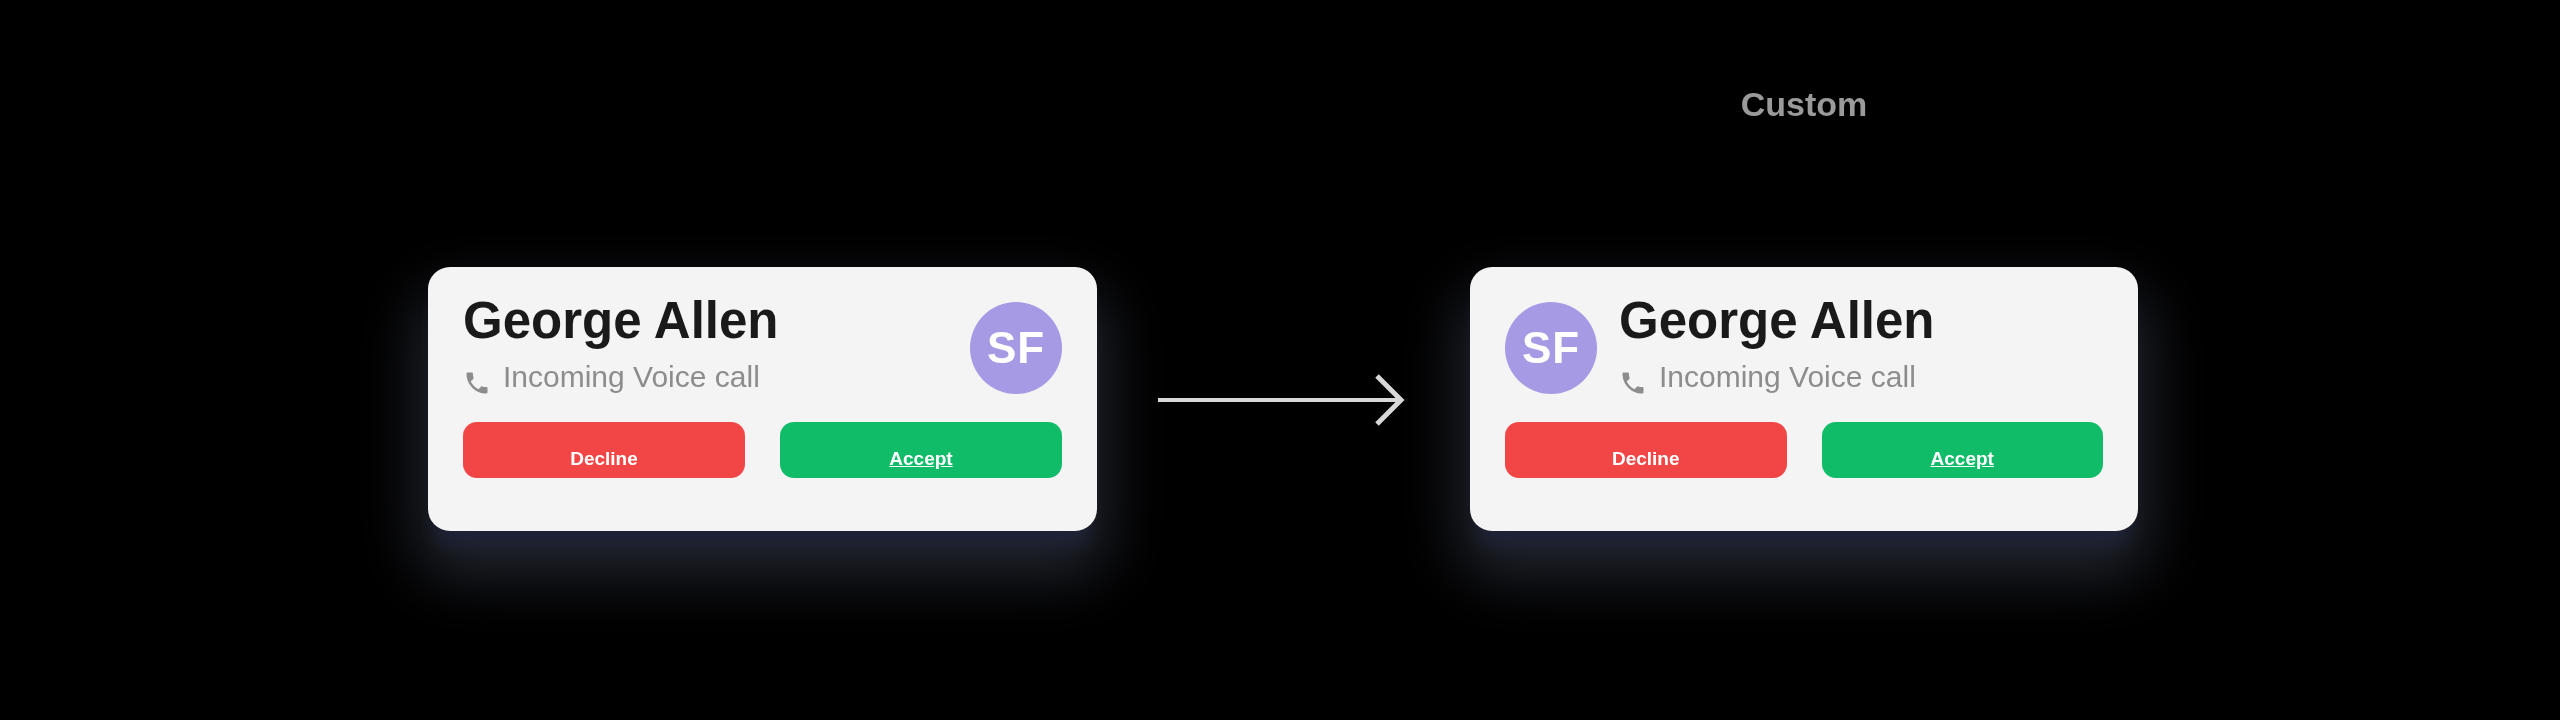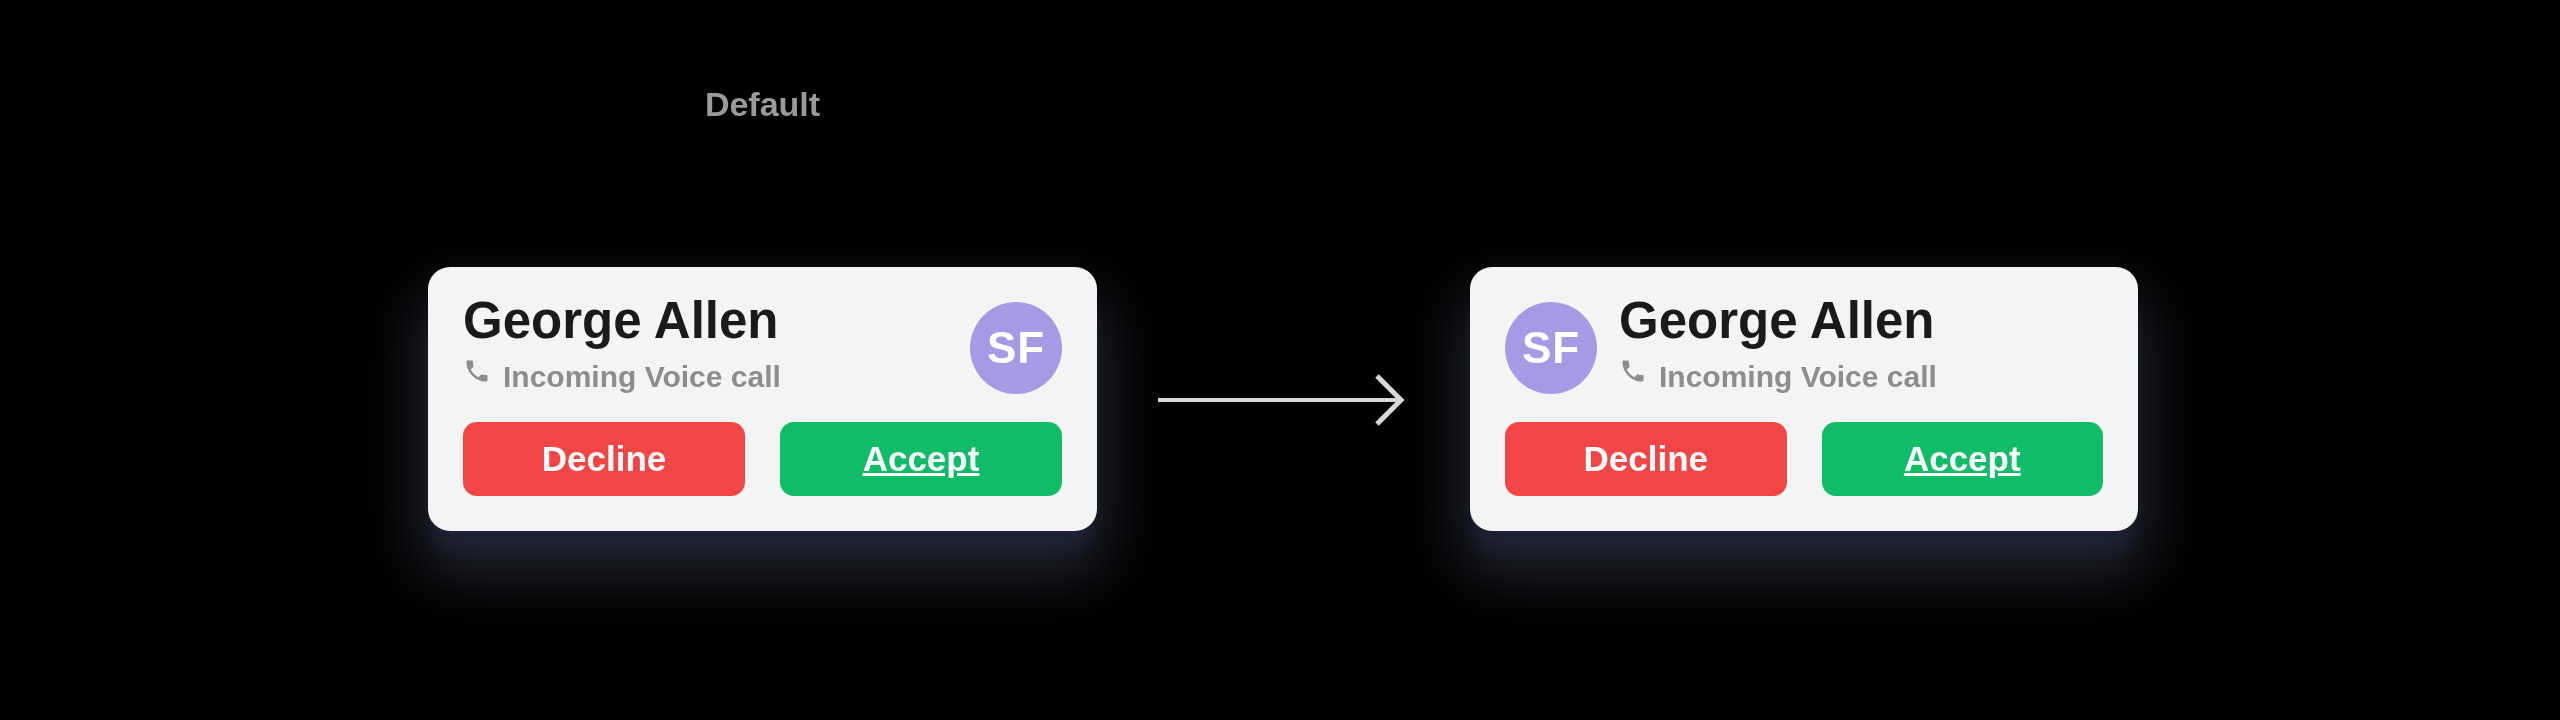--- a/index.html
+++ b/index.html
@@ -58,24 +58,24 @@
   .caller-name {
     font-size: 51px;
     font-weight: 700;
     color: var(--caller_name_text, #1a1a1a);
     line-height: 44px;
   }
 
   .call-status {
     margin-top: 14px;
     display: flex;
-    align-items: flex-start;
+    align-items: flex-end;
     gap: 12px;
     font-size: 30px;
-    font-weight: 700;
+    font-weight: 400;
     color: var(--status_text, #8d8d8d);
     line-height: 40px;
   }
   .phone-icon { display: inline-flex; color: var(--status_text, #8d8d8d); }
 
   .avatar {
     flex: 0 0 auto;
     width: 92px;
     height: 92px;
     border-radius: 50%;
@@ -89,25 +89,25 @@
     letter-spacing: 1px;
   }
 
   .button-row {
     margin-top: 27px;
     display: flex;
     gap: 35px;
   }
   .btn {
     flex: 1 1 0;
-    height: 74px;
+    height: 56px;
     border: none;
     border-radius: 14px;
     font-family: inherit;
-    font-size: 35px;
+    font-size: 19px;
     font-weight: 600;
     color: var(--button_text, #ffffff);
     cursor: pointer;
     line-height: 74px;
     padding: 0;
     text-align: center;
   }
   .btn-decline { background: var(--decline_bg, #f24646); }
   .btn-accept  { background: var(--accept_bg, #10bc68); text-decoration: underline; }
 
@@ -116,22 +116,22 @@
     left: 1150px;
     top: 370px;
     color: var(--arrow, #d8d8d8);
   }
 </style>
 </head>
 <body>
 
 <div id="canvas">
 
-  <div class="section-label" id="label-default">Default</div>
 
+  <div class="section-label" id="label-custom">Custom</div>
 
   <div class="call-card" id="card-default">
     <div class="card-header">
       <div class="caller-info">
         <div class="caller-name">George Allen</div>
         <div class="call-status">
           <span class="phone-icon">
             <svg width="28" height="28" viewBox="0 0 24 24">
               <path fill="currentColor" d="M6.62 10.79c1.44 2.83 3.76 5.14 6.59 6.59l2.2-2.2c.27-.27.67-.36 1.02-.24 1.12.37 2.33.57 3.57.57.55 0 1 .45 1 1V20c0 .55-.45 1-1 1-9.39 0-17-7.61-17-17 0-.55.45-1 1-1h3.5c.55 0 1 .45 1 1 0 1.25.2 2.45.57 3.57.11.35.03.74-.25 1.02l-2.2 2.2z"></path>
             </svg>

